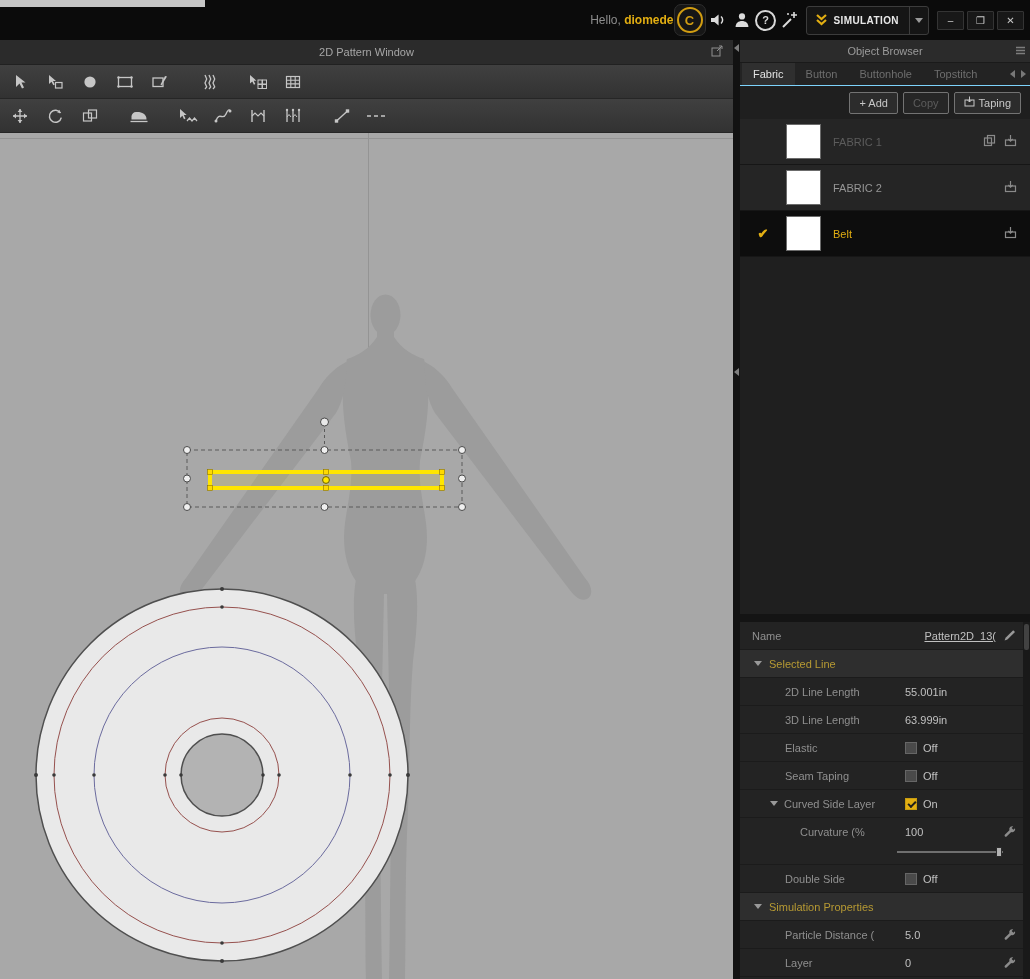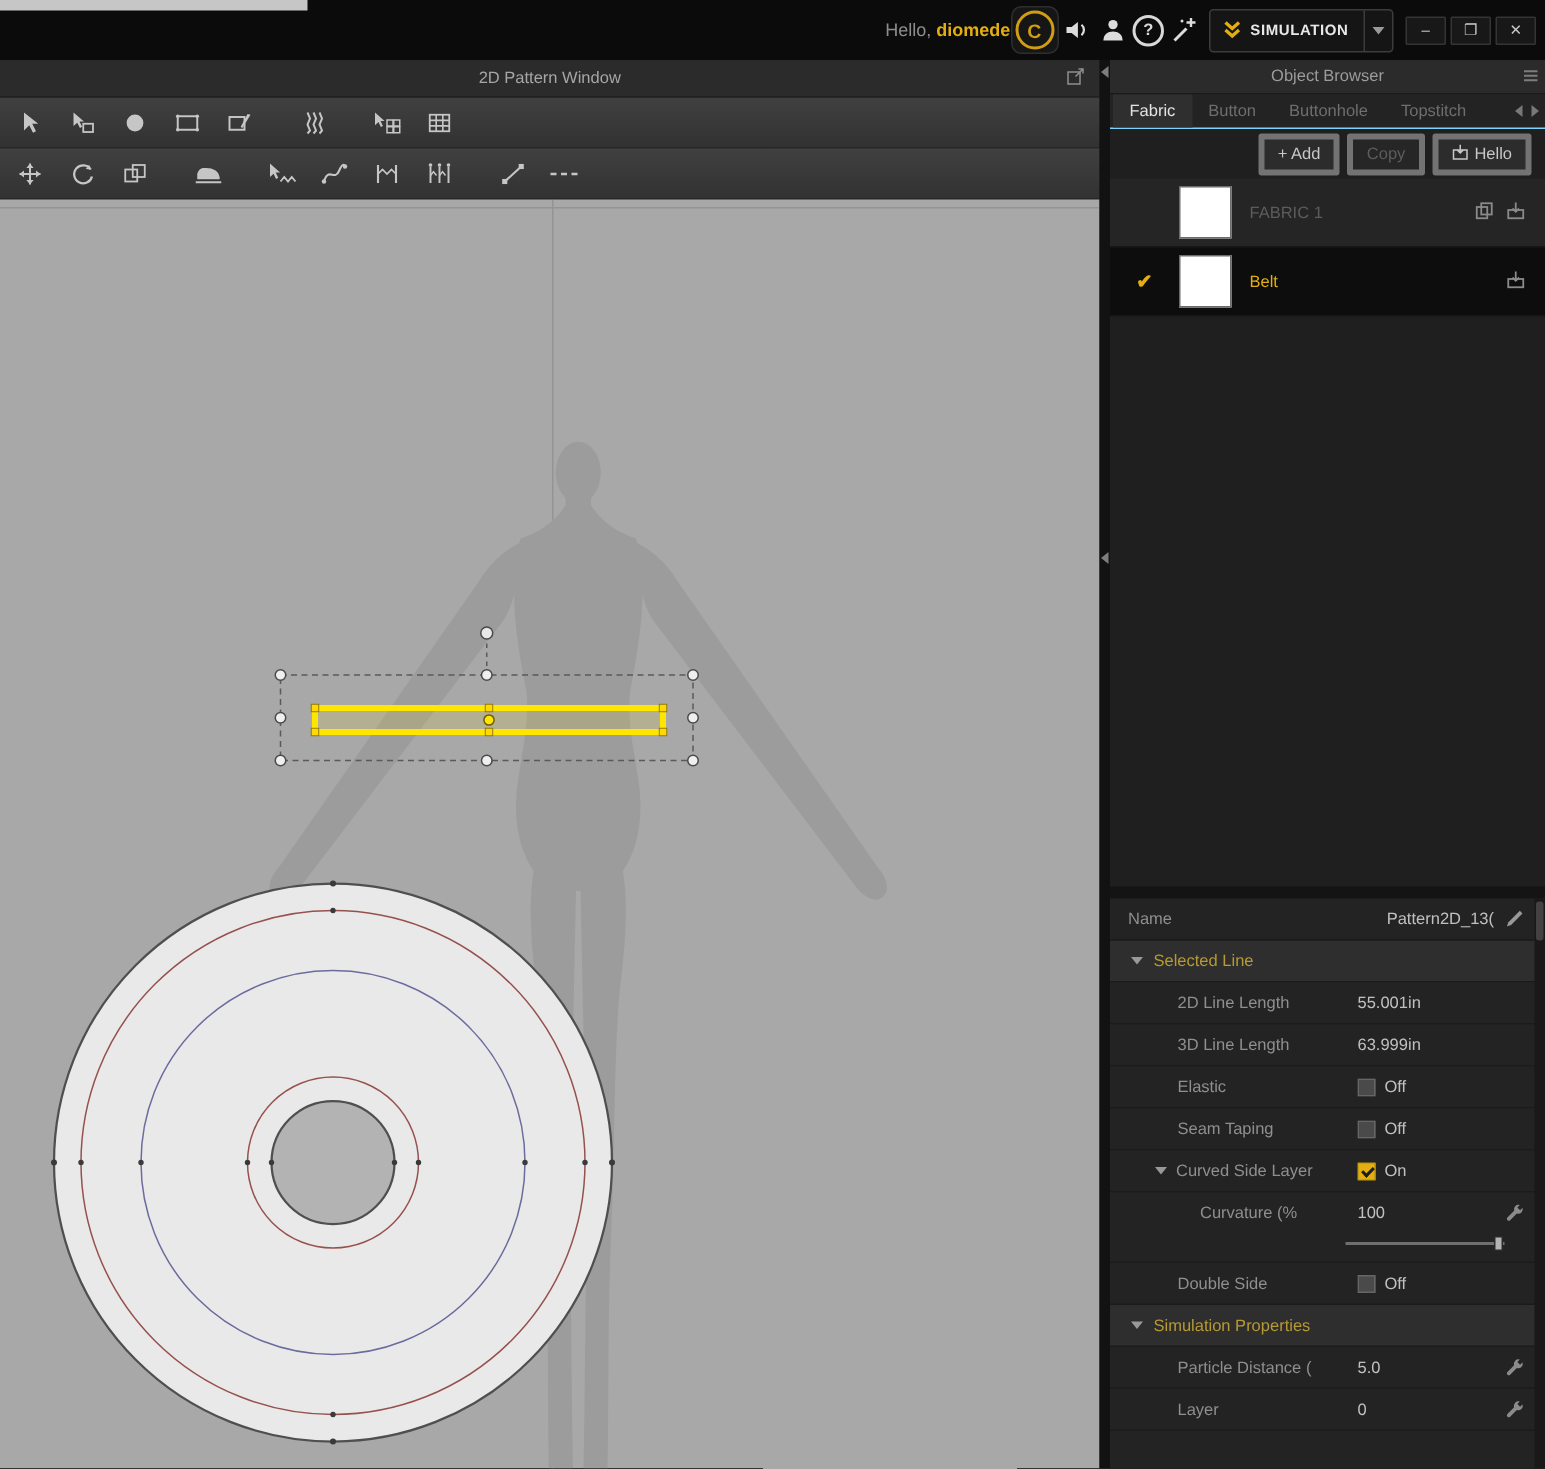--- a/index.html
+++ b/index.html
@@ -47,21 +47,21 @@
 
   
   .ob-tabs{height:22px;background:#232323;border-bottom:1px solid #7dd3fc;display:flex;align-items:stretch;padding-left:2px;position:relative;flex:0 0 auto;}
   .ob-tab{display:flex;align-items:center;padding:0 11px;color:#6e6e6e;}
   .ob-tab.active{color:#e2e2e2;background:#2f2f2f;}
   .tab-arrows{position:absolute;right:4px;top:0;bottom:0;display:flex;align-items:center;gap:6px;}
   .ta{width:0;height:0;border-top:4px solid transparent;border-bottom:4px solid transparent;}
   .ta.left{border-right:5px solid #787878;}
   .ta.right{border-left:5px solid #787878;}
   .ob-toolbar{height:33px;display:flex;align-items:center;justify-content:flex-end;gap:5px;padding:0 9px;background:#1f1f1f;flex:0 0 auto;}
-  .ob-btn{height:20px;padding:0 9px;background:#2c2c2c;border:4px solid #737373;border-radius:2px;color:#c7c7c7;display:flex;align-items:center;gap:4px;}
+  .ob-btn{height:20px;padding:0 9px;background:#2c2c2c;border:1px solid #737373;border-radius:2px;color:#c7c7c7;display:flex;align-items:center;gap:4px;}
   .ob-btn.disabled{color:#5c5c5c;background:#262626;}
   .ob-list{flex:0 0 auto;background:#1f1f1f;}
   .ob-row{height:45px;display:flex;align-items:center;background:#252525;border-bottom:1px solid #161616;}
   .ob-row.selected{background:#0d0d0d;}
   .ob-check{width:46px;display:flex;align-items:center;justify-content:center;color:#e2ae12;font-weight:bold;font-size:13px;}
   .ob-swatch{width:33px;height:33px;background:#ffffff;border:1px solid #6b6b6b;flex:0 0 auto;}
   .ob-name{flex:1;padding-left:12px;color:#969696;white-space:nowrap;overflow:hidden;}
   .ob-name.dim{color:#5c5c5c;}
   .ob-name.accent{color:#e2ae12;}
   .ob-icons{display:flex;gap:8px;padding-right:13px;}
@@ -81,21 +81,21 @@
   .pe-section{height:27px;display:flex;align-items:center;gap:7px;background:#2e2e2e;border-bottom:1px solid #1b1b1b;color:#b79a33;padding-left:14px;}
   .tri-down{width:0;height:0;border-left:4px solid transparent;border-right:4px solid transparent;border-top:5px solid #999;flex:0 0 auto;}
   .cb{width:12px;height:12px;background:#4a4a4a;border:1px solid #666;flex:0 0 auto;box-sizing:border-box;}
   .cb.checked{background:#e2ae12;border-color:#caa: ;border-color:#c79c10;position:relative;}
   .cb.checked::after{content:"";position:absolute;left:2px;top:2px;width:6px;height:3px;border-left:2px solid #1d1d1d;border-bottom:2px solid #1d1d1d;transform:rotate(-45deg);}
   .slider{position:absolute;left:157px;width:106px;bottom:6px;height:12px;}
   .slider .track{position:absolute;left:0;right:0;top:5px;height:2px;background:#6f6f6f;}
   .slider .handle{position:absolute;top:1px;width:6px;height:10px;background:#b3b3b3;border:1px solid #2a2a2a;box-sizing:border-box;}
   .name-row{padding-left:12px;}
   .name-row .pe-label{width:60px;}
-  .name-val{flex:1;text-align:center;justify-content:flex-end;}
+  .name-val{flex:1;text-align:center;justify-content:flex-end;text-decoration:underline;}
   .subhead{padding-left:30px;}
   .subhead .pe-label{width:121px;}
   .indent2{padding-left:28px;}
   .indent2 .pe-label{width:105px;}
 </style>
 </head>
 <body>
 
 <div class="app">
 
@@ -396,40 +396,51 @@
       <div class="ob-toolbar">
         <div class="ob-btn">+ Add</div>
         <div class="ob-btn disabled">Copy</div>
         <div class="ob-btn">
           <span>
             <svg width="11" height="11" viewBox="0 0 11 11">
                 <rect x="1" y="4" width="9" height="6" fill="none" stroke="#c7c7c7"></rect>
                 <path d="M5.5 0.5 V6 M3.5 4 L5.5 6 L7.5 4" stroke="#c7c7c7" fill="none"></path>
               </svg>
           </span>
-          <span>Hello</span>
+          <span>Taping</span>
         </div>
       </div>
 
       <div class="ob-list">
         <div class="ob-row">
           <span class="ob-check"></span>
           <span class="ob-swatch"></span>
           <span class="ob-name dim">FABRIC 1</span>
           <span class="ob-icons">
             <span><svg width="13" height="13" viewBox="0 0 13 13">
                   <rect x="1.5" y="4" width="7" height="7.5" fill="none" stroke="#8a8a8a" stroke-width="1.2"></rect>
                   <rect x="4.5" y="1.5" width="7" height="7.5" fill="none" stroke="#8a8a8a" stroke-width="1.2"></rect>
                 </svg></span>
             <span><svg width="13" height="13" viewBox="0 0 13 13">
                   <rect x="1.5" y="6" width="10" height="5.5" fill="none" stroke="#8a8a8a" stroke-width="1.2"></rect>
                   <path d="M6.5 1 V7 M4.3 5 L6.5 7.2 L8.7 5" stroke="#8a8a8a" fill="none" stroke-width="1.2"></path>
                 </svg></span>
           </span>
         </div>
+        <div class="ob-row">
+          <span class="ob-check"></span>
+          <span class="ob-swatch"></span>
+          <span class="ob-name">FABRIC 2</span>
+          <span class="ob-icons">
+            <span><svg width="13" height="13" viewBox="0 0 13 13">
+                  <rect x="1.5" y="6" width="10" height="5.5" fill="none" stroke="#8a8a8a" stroke-width="1.2"></rect>
+                  <path d="M6.5 1 V7 M4.3 5 L6.5 7.2 L8.7 5" stroke="#8a8a8a" fill="none" stroke-width="1.2"></path>
+                </svg></span>
+          </span>
+        </div>
         <div class="ob-row selected">
           <span class="ob-check">✔</span>
           <span class="ob-swatch"></span>
           <span class="ob-name accent">Belt</span>
           <span class="ob-icons">
             <span><svg width="13" height="13" viewBox="0 0 13 13">
                   <rect x="1.5" y="6" width="10" height="5.5" fill="none" stroke="#8a8a8a" stroke-width="1.2"></rect>
                   <path d="M6.5 1 V7 M4.3 5 L6.5 7.2 L8.7 5" stroke="#8a8a8a" fill="none" stroke-width="1.2"></path>
                 </svg></span>
           </span>

